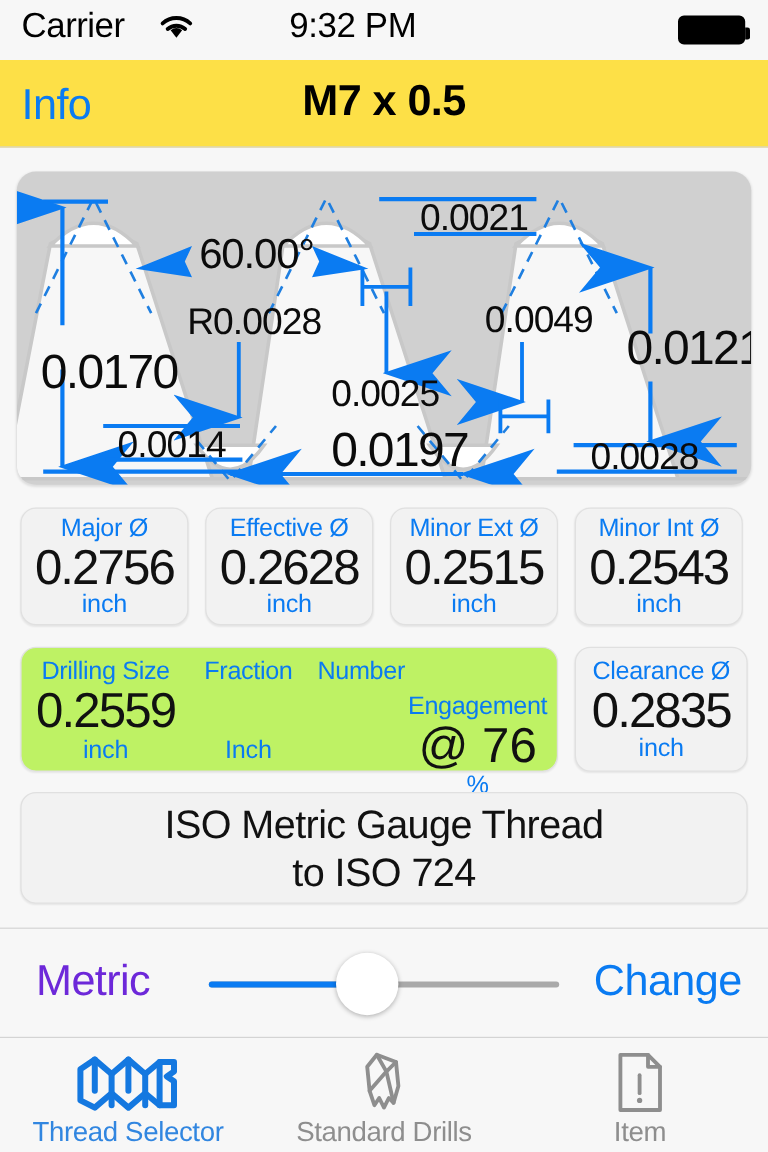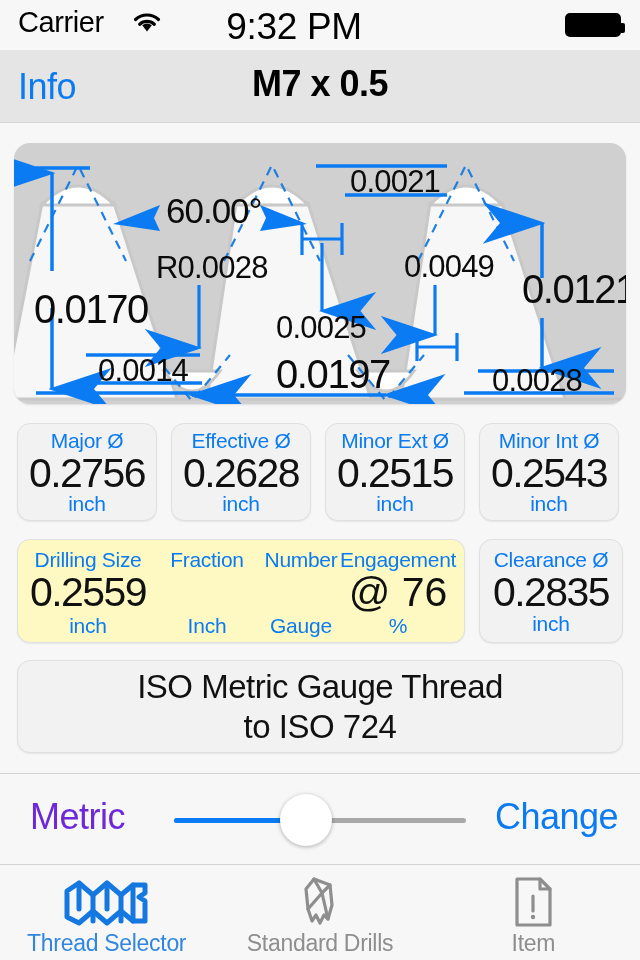--- a/index.html
+++ b/index.html
@@ -17,35 +17,35 @@
     position:absolute; left:0; top:0; width:640px; height:50px;
     background:#f7f7f7;
   }
   .sb-carrier{
     position:absolute; left:18px; top:6px;
     font-size:29px; color:#000; letter-spacing:-0.4px;
   }
   .sb-wifi{ position:absolute; left:131px; top:11px; width:32px; height:24px; }
   .sb-time{
     position:absolute; left:0; top:6px; width:588px; text-align:center;
-    font-size:37px; color:#000; letter-spacing:-0.3px;
+    font-size:29px; color:#000; letter-spacing:-0.3px;
   }
   .sb-batt{
     position:absolute; right:19px; top:13px; width:56px; height:24px;
     border:3px solid #000; border-radius:5px; background:#000;
   }
   .sb-batt:after{
     content:""; position:absolute; right:-7px; top:7px;
     width:4px; height:10px; background:#000; border-radius:0 2px 2px 0;
   }
 
   
   .navbar{
     position:absolute; left:0; top:50px; width:640px; height:73px;
-    background:#e5e5e5; border-bottom:1px solid #d4d4d4;
+    background:#fde047; border-bottom:1px solid #d4d4d4;
   }
   .nav-back{
     position:absolute; left:18px; top:16px;
     font-size:36px; color:#0a7bf2; letter-spacing:-0.5px; cursor:pointer;
   }
   .nav-title{
     position:absolute; left:0; top:13px; width:640px; text-align:center;
     font-size:36px; font-weight:bold; color:#000; letter-spacing:-0.5px;
   }
 
@@ -82,31 +82,31 @@
   }
 
   
   .r1{ top:423px; width:140px; height:98px; }
   .r1.c1{ left:17px; } .r1.c2{ left:171px; }
   .r1.c3{ left:325px; } .r1.c4{ left:479px; }
 
   
   .drill-card{
     position:absolute; left:17px; top:539px; width:448px; height:104px;
-    background:#fef9c3; border-radius:13px; border:1px solid #e0e0e0;
+    background:#bef264; border-radius:13px; border:1px solid #e0e0e0;
     box-shadow:0 1px 1.5px rgba(0,0,0,0.07);
   }
   .sub{ position:absolute; top:0; height:104px; }
   .sub .card-label{ top:8px; font-size:21px; }
   .sub .card-value{ top:29px; font-size:41px; }
   .sub .card-unit{ bottom:6px; font-size:21px; }
   .sub.s1{ left:0;   width:140px; }
   .sub.s2{ left:128px; width:122px; }
   .sub.s3{ left:222px; width:122px; }
-  .sub.s4{ left:312px; width:136px; }
+  .sub.s4{ left:312px; width:136px;margin-top:29px; }
   .sub.s4 .card-value{ letter-spacing:0px; }
 
   .clear-card{
     position:absolute; left:479px; top:539px; width:144px; height:104px;
     background:#f2f2f2; border-radius:13px; border:1px solid #e0e0e0;
     box-shadow:0 1px 1.5px rgba(0,0,0,0.07);
   }
   .clear-card .card-label{ top:8px; }
   .clear-card .card-value{ top:29px; }
   .clear-card .card-unit{ bottom:6px; }
@@ -304,21 +304,20 @@
       <div class="card-unit">inch</div>
     </div>
     <div class="sub s2">
       <div class="card-label">Fraction</div>
       <div class="card-value"></div>
       <div class="card-unit">Inch</div>
     </div>
     <div class="sub s3">
       <div class="card-label">Number</div>
       <div class="card-value"></div>
-      <div class="card-unit">Gauge</div>
     </div>
     <div class="sub s4">
       <div class="card-label">Engagement</div>
       <div class="card-value">@  76</div>
       <div class="card-unit">%</div>
     </div>
   </div>
 
   <div class="clear-card">
     <div class="card-label">Clearance Ø</div>

